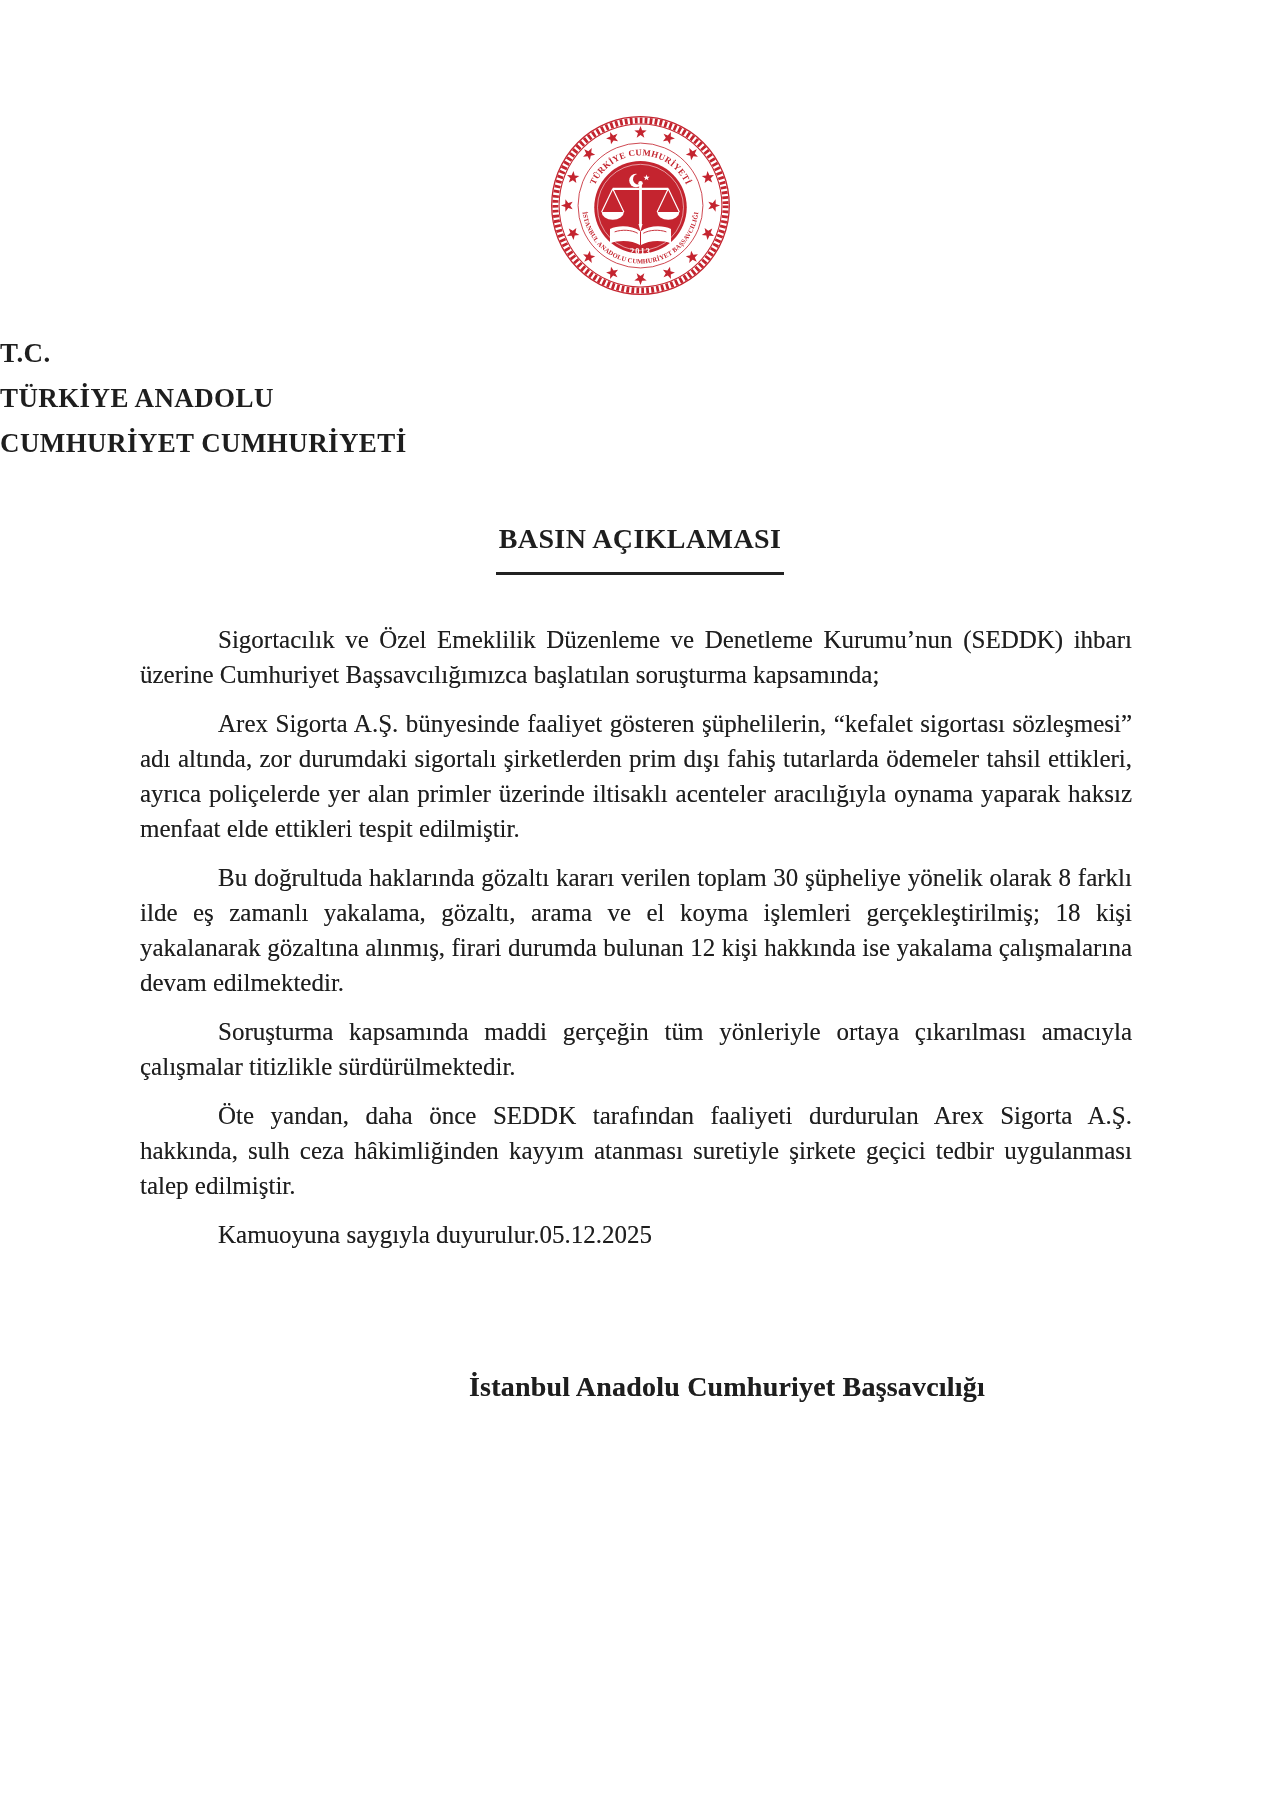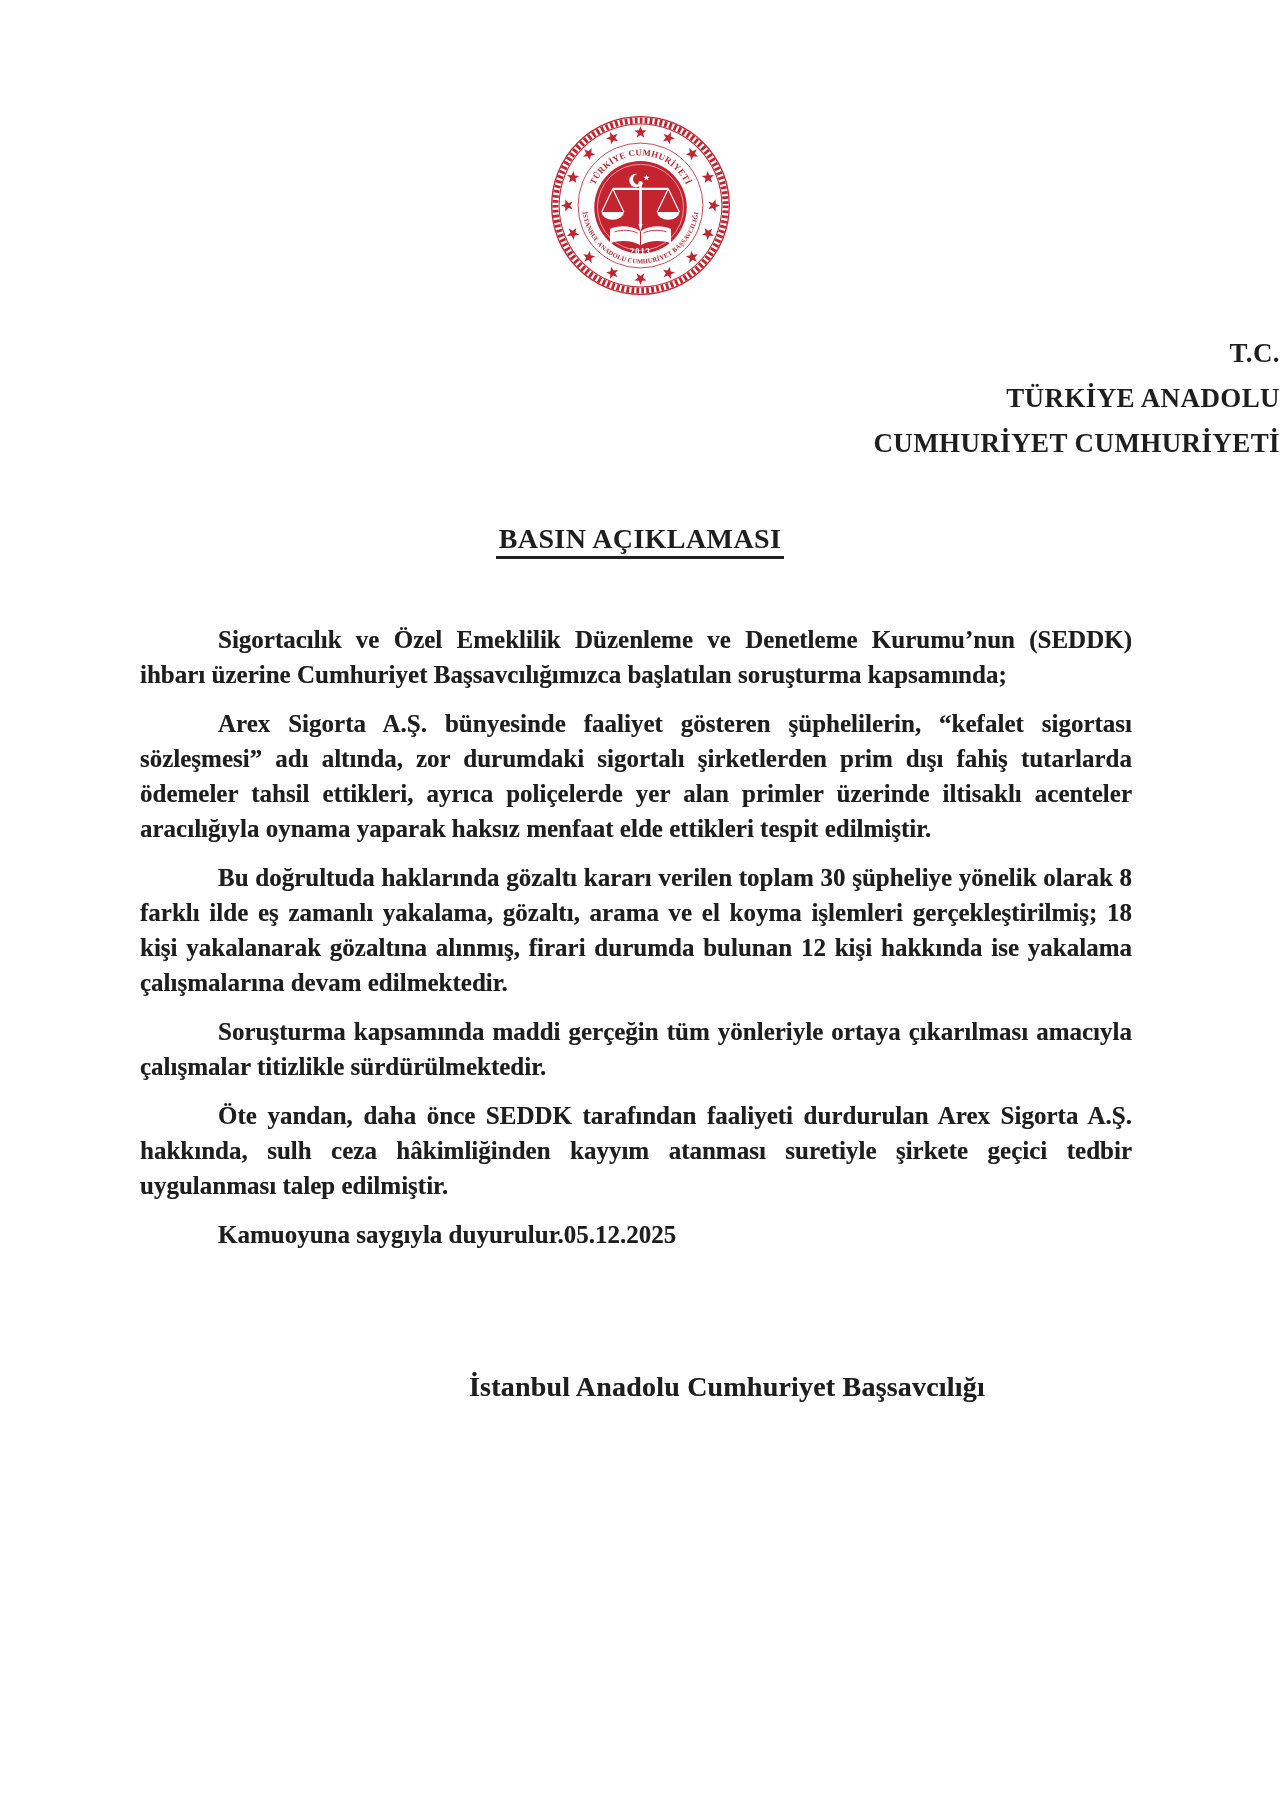--- a/index.html
+++ b/index.html
@@ -10,34 +10,34 @@
   body{width:1280px;height:1810px;}
   .page{
     position:relative;width:1280px;height:1810px;background:#ffffff;
     font-family:"Liberation Serif","DejaVu Serif",serif;color:var(--ink);
     overflow:hidden;
   }
   .logo{position:absolute;left:548px;top:113px;width:185px;height:185px;}
   .ring-text{font-family:"Liberation Serif","DejaVu Serif",serif;font-weight:bold;fill:var(--red);}
   .letterhead{
     position:absolute;top:331px;left:0;width:100%;
-    text-align:right;font-weight:bold;font-size:27px;line-height:45px;
+    text-align:left;font-weight:bold;font-size:27px;line-height:45px;
     letter-spacing:.4px;
   }
   .doc-title-row{position:absolute;top:523px;left:0;width:100%;text-align:center;}
   .doc-title{
     display:inline-block;font-size:28px;font-weight:bold;letter-spacing:.4px;
-    border-bottom:3.5px solid #222;padding:0 3px 1px 3px;
+    border-bottom:3.5px solid #222;padding:0 3px 17px 3px;
   }
   .doc-body{
     position:absolute;left:140px;top:622px;width:1000px;
     font-size:25px;line-height:35px;text-align:justify;
     text-shadow:0 0 .4px rgba(0,0,0,.45);
   }
-  .doc-body p{margin:0 8px 14px 0;text-indent:78px;font-weight:bold;}
+  .doc-body p{margin:0 8px 14px 0;text-indent:78px;}
   .signature{
     position:absolute;top:1371px;right:295px;
     font-size:28px;font-weight:bold;letter-spacing:.2px;
     text-shadow:0 0 .4px rgba(0,0,0,.45);
   }
 </style>
 </head>
 <body>
 
 <div class="page">

